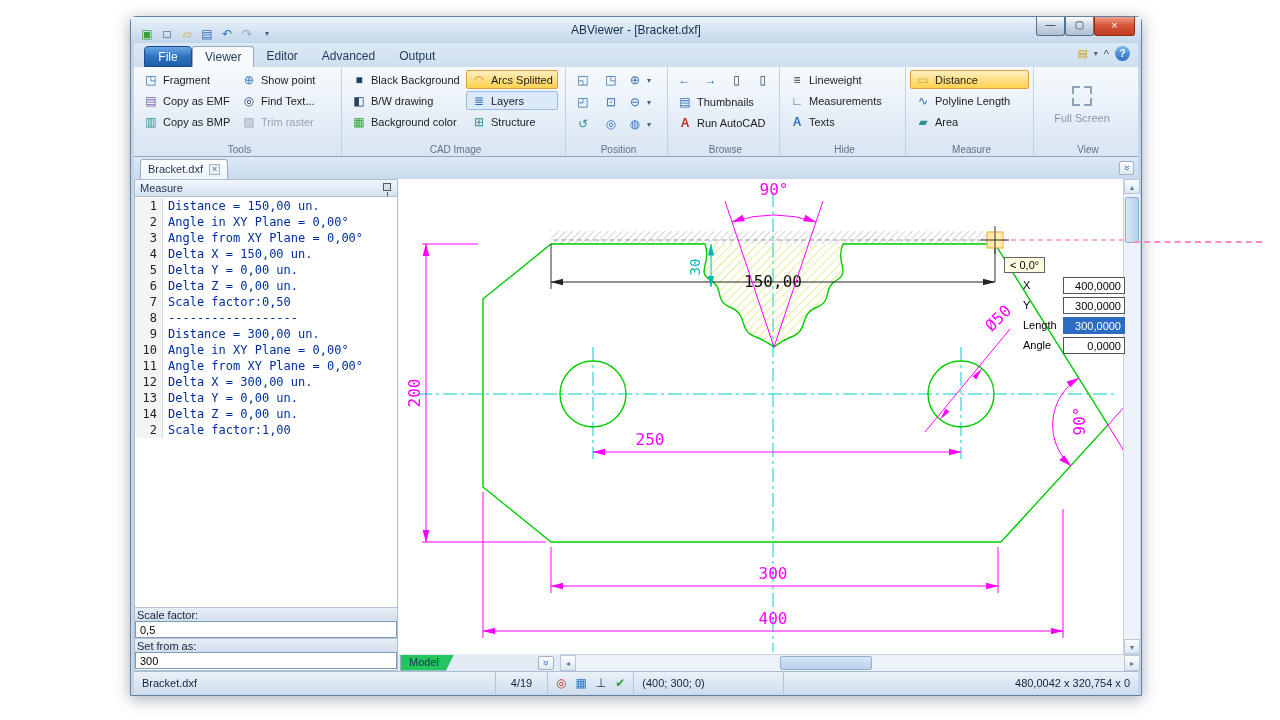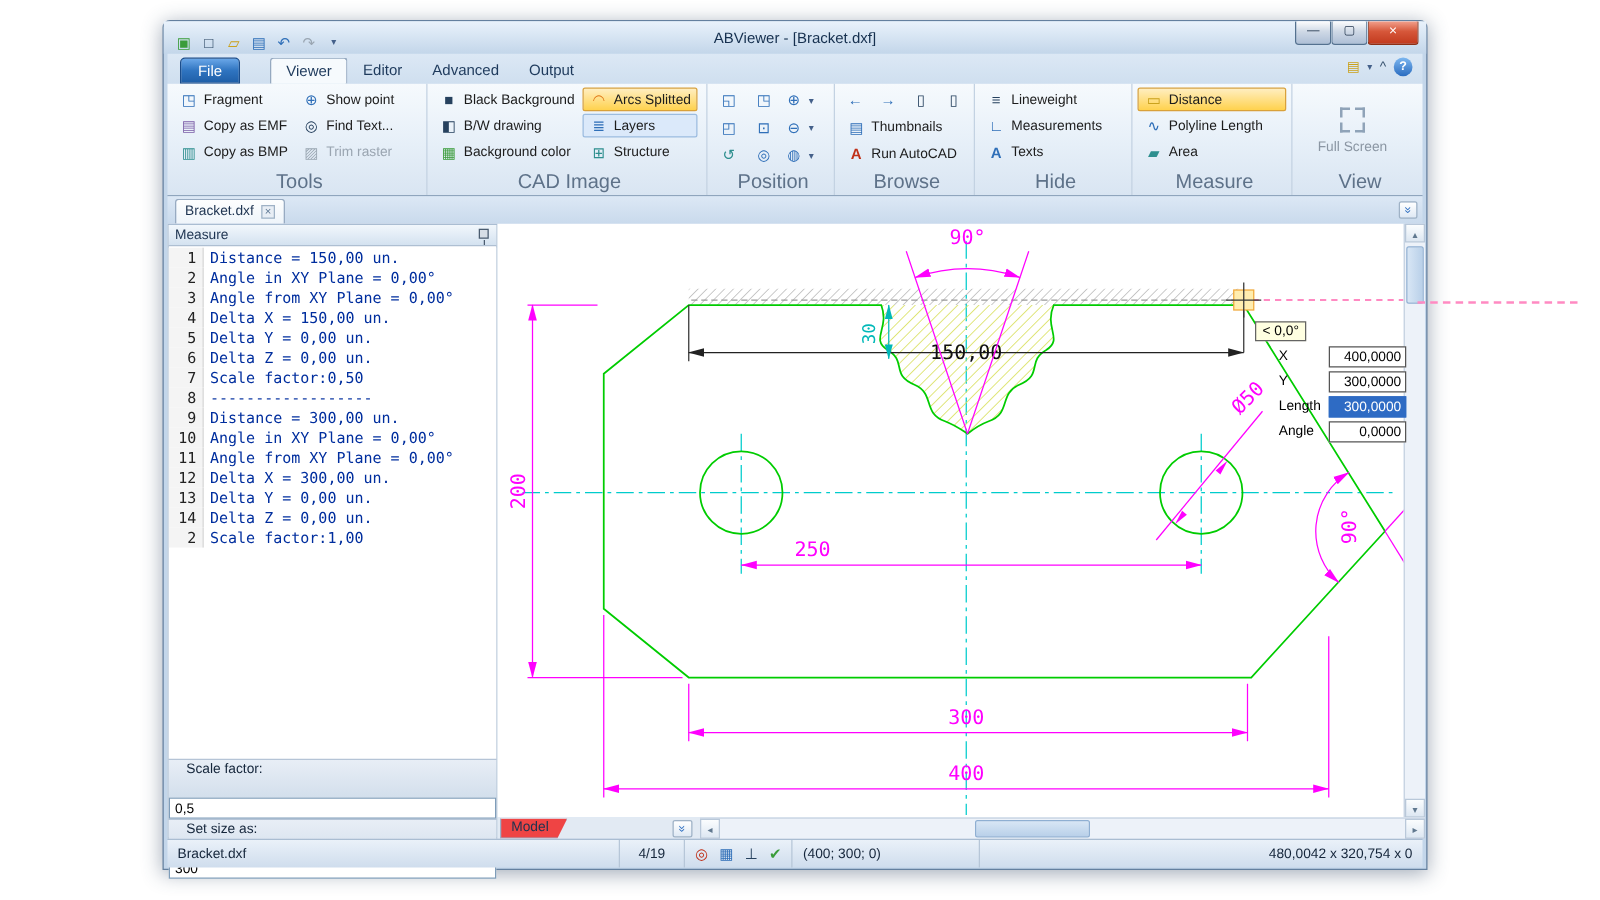--- a/index.html
+++ b/index.html
@@ -7,29 +7,29 @@
   .window{position:absolute;left:130px;top:16px;width:1012px;height:680px;background:#c3d6ea;border:1px solid #64809f;border-radius:6px 6px 0 0;box-shadow:0 3px 16px rgba(50,70,100,.45)}
   
   .titlebar{height:26px;position:relative;text-align:center;font-size:12px;color:#16304f;line-height:26px;background:linear-gradient(#e9f2fb,#c3d6ea)}
   .qat{position:absolute;left:8px;top:4px;display:flex;gap:4px;align-items:center;font-size:12px}
   .qat .qic{width:16px;text-align:center}
   .capbtns{position:absolute;right:6px;top:0;display:flex}
   .capbtn{width:29px;height:19px;border:1px solid #54718f;border-top:none;background:linear-gradient(#fdfdfd,#cfd9e6 45%,#aebfd6);border-radius:0 0 3px 3px;font-size:10px;text-align:center;line-height:16px;color:#23364d}
   .capbtn.close{width:41px;background:linear-gradient(#f2a08c,#d6573a 45%,#c23a1e);color:#fff;border-color:#8d2f14;font-size:11px}
   
   .tabrow{position:absolute;left:3px;right:3px;top:26px;height:24px;background:linear-gradient(#dce8f5,#cfdfef);display:flex;align-items:flex-end;padding-left:10px}
-  .file-btn{width:48px;height:21px;margin-bottom:0;background:linear-gradient(#6aa7e8,#2f74c0 50%,#1f5fa8);border:1px solid #1a4d8c;border-radius:4px 4px 0 0;color:#fff;font-size:12px;text-align:center;line-height:20px;margin-right:24px}
+  .file-btn{width:48px;height:21px;margin-bottom:0;background:linear-gradient(#6aa7e8,#2f74c0 50%,#1f5fa8);border:1px solid #1a4d8c;border-radius:4px 4px 0 0;color:#fff;font-size:12px;text-align:center;line-height:20px;margin-right:0}
   .rtab{height:21px;padding:0 12px;font-size:12px;line-height:21px;color:#1e3a5c}
   .rtab.active{background:#f6fafd;border:1px solid #95a9c0;border-bottom:none;border-radius:3px 3px 0 0}
   .tabrow-right{position:absolute;right:8px;top:3px;display:flex;gap:6px;align-items:center;font-size:11px;color:#38536f}
   .helpic{width:15px;height:15px;border-radius:50%;background:linear-gradient(#7db7f0,#2a6cc0);color:#fff;text-align:center;line-height:15px;font-size:10px;font-weight:bold}
   
   .ribbon{position:absolute;left:3px;right:3px;top:50px;height:90px;background:linear-gradient(#f6fafd,#e6eff8 55%,#d9e5f2);border-bottom:1px solid #8fa5bd;display:flex}
   .rgroup{position:relative;height:100%;border-right:1px solid #c3d2e2;padding:3px 4px 14px 4px}
-  .glabel{position:absolute;bottom:1px;left:4px;right:0;text-align:center;font-size:16px;color:#5e7289}
+  .glabel{position:absolute;bottom:1px;left:4px;right:0;text-align:center;font-size:10px;color:#5e7289}
   .cols{display:flex;gap:2px}
   .col{display:flex;flex-direction:column;gap:2px}
   .rbtn{display:flex;align-items:center;gap:4px;height:19px;padding:0 4px;font-size:11px;color:#1c1c1c;border:1px solid transparent;border-radius:2px;white-space:nowrap}
   .ric{width:16px;text-align:center;font-size:12px;flex:0 0 16px}
   .sel{background:linear-gradient(#ffeec0,#ffd24e);border-color:#d9a13a}
   .hov{background:#dbe9fa;border-color:#9cbce0}
   .disabled{color:#9aa5b1}
   .sq{width:26px;height:20px;justify-content:center;padding:0 1px}
   .dd{font-size:8px;color:#44608a}
   .c-blue{color:#2f6fb8}.c-green{color:#3a9c3a}.c-orange{color:#e07818}.c-gray{color:#9aa6b2}.c-red{color:#c03018}.c-dark{color:#26415e}.c-purple{color:#7b5ea7}.c-teal{color:#2e8f8f}.c-yellow{color:#caa21d}
@@ -52,32 +52,32 @@
   
   .left-panel{position:absolute;left:3px;top:162px;width:264px;height:492px;background:#fff;border:1px solid #aabdd2}
   .panel-header{height:17px;background:linear-gradient(#f2f7fc,#d4e2f0);border-bottom:1px solid #aebfd2;font-size:11px;padding:2px 5px;color:#1d3350;position:relative}
   .pin{position:absolute;right:6px;top:3px;width:8px;height:8px;border:1px solid #4a5c70;background:#d7dee6}
   .pin:after{content:"";position:absolute;left:3px;top:8px;width:1px;height:4px;background:#4a5c70}
   .measure-list{position:absolute;left:0;right:0;top:18px;bottom:63px;overflow:hidden;background:#fff}
   .mrow{height:16px;display:flex;font-family:"DejaVu Sans Mono",monospace;font-size:12px;line-height:16px}
   .ln{flex:0 0 28px;background:#f4f4f4;color:#222;text-align:right;padding-right:5px;border-right:1px solid #d8d8d8}
   .lt{padding-left:5px;color:#002e9e;white-space:pre}
   .scale-box{position:absolute;left:0;right:0;bottom:0;height:63px}
-  .flabel{height:31px;background:linear-gradient(#e8eef6,#d3dfec);border-top:1px solid #b5c4d6;font-size:11px;padding:0 14px;color:#14253a;line-height:14px}
+  .flabel{height:14px;background:linear-gradient(#e8eef6,#d3dfec);border-top:1px solid #b5c4d6;font-size:11px;padding:0 2px;color:#14253a;line-height:14px}
   .finput{height:17px;background:#fff;border:1px solid #7f9db9;font-size:11px;padding:1px 4px;color:#000;line-height:14px}
   
   .canvas{position:absolute;left:267px;top:162px;width:725px;height:475px;background:#fff;overflow:hidden}
   
   .vscroll{position:absolute;left:992px;top:162px;width:17px;height:475px;background:#edf2f9;border-left:1px solid #c8d4e2}
   .varrow{height:15px;text-align:center;font-size:8px;color:#60788f;line-height:15px;background:linear-gradient(#fbfdfe,#dde7f2);border:1px solid #b9c8d9}
   .vthumb{position:absolute;left:1px;right:1px;top:18px;height:46px;background:linear-gradient(90deg,#d8e6f5,#b9d0e9);border:1px solid #8fafd2;border-radius:2px}
   .varrow.bottom{position:absolute;bottom:0;left:0;right:0}
   
   .bottombar{position:absolute;left:267px;top:637px;width:742px;height:17px;background:#e2eaf3;display:flex;align-items:center;font-size:11px}
-  .model-tab{height:16px;margin-left:2px;padding:0 14px 0 8px;background:#ef4444;border:1px solid #9ab0c8;border-top:none;color:#1d3350;line-height:14px;clip-path:polygon(0 0,100% 0,calc(100% - 8px) 100%,0 100%)}
+  .model-tab{height:16px;margin-left:2px;padding:0 14px 0 8px;background:#22c55e;border:1px solid #9ab0c8;border-top:none;color:#1d3350;line-height:14px;clip-path:polygon(0 0,100% 0,calc(100% - 8px) 100%,0 100%)}
   .bchev{width:16px;height:14px;margin-left:84px;border:1px solid #9fb2c6;border-radius:2px;background:linear-gradient(#fff,#dfe9f4);color:#2a6cc0;font-size:10px;text-align:center;line-height:12px}
   .hscroll{flex:1;height:17px;margin-left:6px;background:#edf2f9;position:relative;border-top:1px solid #c8d4e2}
   .harrow{position:absolute;top:0;width:16px;height:16px;text-align:center;font-size:8px;color:#60788f;line-height:16px;background:linear-gradient(#fbfdfe,#dde7f2);border:1px solid #b9c8d9}
   .hthumb{position:absolute;left:38%;top:1px;width:92px;height:14px;background:linear-gradient(#d8e6f5,#b9d0e9);border:1px solid #8fafd2;border-radius:2px}
   
   .statusbar{position:absolute;left:3px;right:3px;top:654px;height:23px;background:linear-gradient(#eaf1f9,#cfdded);border-top:1px solid #aabdd2;display:flex;align-items:center;font-size:11px;color:#14253a}
   .scell{height:100%;display:flex;align-items:center;padding:0 8px;border-right:1px solid #b6c6d8}
   .sicons{display:flex;gap:9px;font-size:12px}
   .spacer{flex:1}
   
@@ -382,21 +382,21 @@
           <span class="lt">Delta Z = 0,00 un.</span>
         </div>
         <div class="mrow">
           <span class="ln">2</span>
           <span class="lt">Scale factor:1,00</span>
         </div>
       </div>
     <div class="scale-box">
       <div class="flabel">Scale factor:</div>
       <div class="finput">0,5</div>
-      <div class="flabel">Set size as:</div>
+      <div class="flabel">Set from as:</div>
       <div class="finput">300</div>
     </div>
   </div>
 
   <div class="canvas">
     <svg width="725" height="475" viewBox="0 0 725 475">
       <defs>
         <marker id="arrM" viewBox="0 0 12 8" refX="11.5" refY="4" markerWidth="13" markerHeight="9" orient="auto-start-reverse">
             <path d="M0,0.8 L12,4 L0,7.2 Z" fill="#ff00ff"></path>
           </marker>

